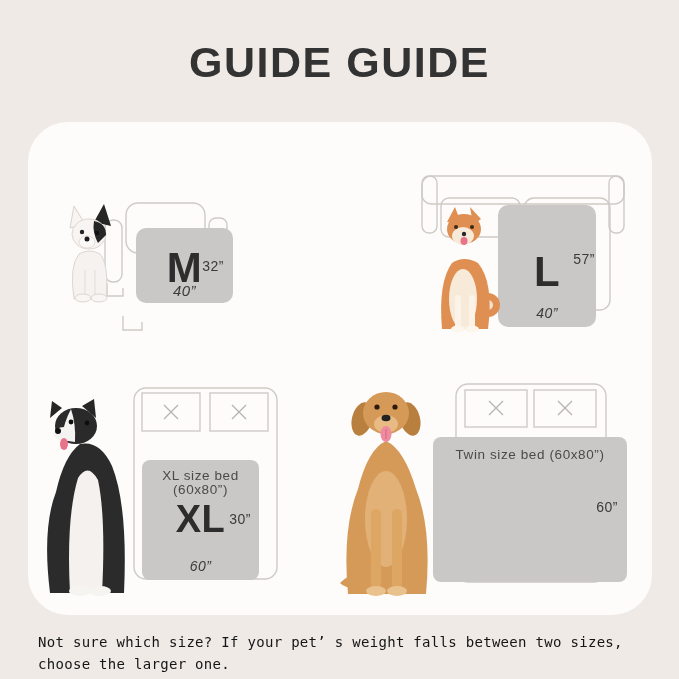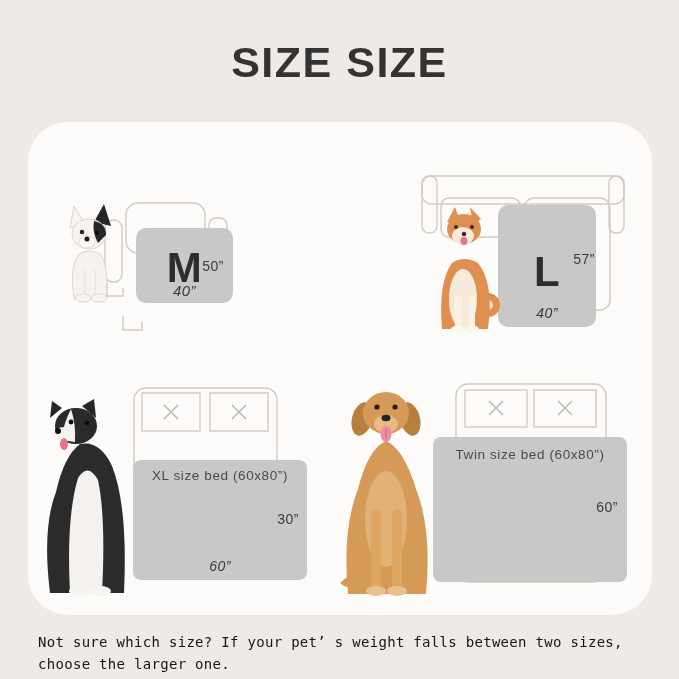--- a/index.html
+++ b/index.html
@@ -50,35 +50,35 @@
   .note{
     position:absolute;left:38px;top:631px;width:620px;
     font-family:"DejaVu Sans Mono",monospace;
     font-size:14px;line-height:22px;color:#151515;letter-spacing:0.3px;
     white-space:pre;
   }
 </style>
 </head>
 <body>
 
-<div class="title">SIZE SIZE</div>
+<div class="title">GUIDE GUIDE</div>
 
 <div class="card"></div>
 
 <svg class="art" style="left:100px;top:195px;" width="140" height="150" viewBox="0 0 140 150">
   <rect class="outline" x="26" y="8" width="79" height="50" rx="12"></rect>
   <rect class="outline" x="5" y="25" width="17" height="62" rx="8"></rect>
   <rect class="outline" x="109" y="23" width="18" height="22" rx="7"></rect>
   <path class="outline" d="M7,88 V101 H23 V93"></path>
   <path class="outline" d="M23,121 V135 H42 V127"></path>
 </svg>
 
 <div class="blanket r10" style="left:136px;top:228px;width:97px;height:75px;">
   <div class="big" style="top:19px;font-size:42px;">M</div>
-  <div class="dim" style="top:31px;right:9px;">50”</div>
+  <div class="dim" style="top:31px;right:9px;">32”</div>
   <div class="dim bottom" style="bottom:5px;font-size:15px;">40”</div>
 </div>
 
 <svg class="art" style="left:57px;top:202px;" width="66" height="100" viewBox="0 0 66 100">
   <polygon points="13,26 17,4 28,22" fill="#f7f4f1" stroke="#d9d3cd" stroke-width="1"></polygon>
   <polygon points="37,20 47,2 54,24" fill="#262626"></polygon>
   <path d="M17,97 Q12,64 22,52 Q32,46 43,52 Q52,62 49,97 Z" fill="#f5f2ef" stroke="#ddd7d1" stroke-width="1"></path>
   <path d="M28,68 V95 M38,68 V95" stroke="#e3ddd7" fill="none"></path>
   <ellipse cx="26" cy="96" rx="8" ry="4" fill="#f8f5f2" stroke="#ddd7d1" stroke-width="1"></ellipse>
   <ellipse cx="42" cy="96" rx="8" ry="4" fill="#f8f5f2" stroke="#ddd7d1" stroke-width="1"></ellipse>
@@ -124,22 +124,23 @@
 </svg>
 
 <svg class="art" style="left:133px;top:387px;" width="145" height="195" viewBox="0 0 145 195">
   <rect class="outline-fill" x="1" y="1" width="143" height="191" rx="12"></rect>
   <rect class="outline" x="9" y="6" width="58" height="38"></rect>
   <path class="pillow-x" d="M31,18 L45,32 M45,18 L31,32"></path>
   <rect class="outline" x="77" y="6" width="58" height="38"></rect>
   <path class="pillow-x" d="M99,18 L113,32 M113,18 L99,32"></path>
 </svg>
 
-<div class="blanket r8" style="left:133px;top:460px;width:174px;height:120px;">
+<div class="blanket r8" style="left:142px;top:460px;width:117px;height:120px;">
   <div class="caption" style="top:9px;">XL size bed (60x80”)</div>
+  <div class="big" style="top:40px;font-size:38px;">XL</div>
   <div class="dim" style="top:52px;right:8px;">30”</div>
   <div class="dim bottom" style="bottom:7px;">60”</div>
 </div>
 
 <svg class="art" style="left:38px;top:396px;" width="102" height="200" viewBox="0 0 102 200">
   <path d="M12,197 Q4,132 18,96 Q26,60 42,48 Q62,44 74,70 Q90,110 86,197 Z" fill="#2b2b2b"></path>
   <path d="M32,197 Q28,122 40,82 Q50,66 60,84 Q68,122 64,197 Z" fill="#f4f1ee"></path>
   <ellipse cx="42" cy="195" rx="11" ry="5" fill="#f6f4f1"></ellipse>
   <ellipse cx="62" cy="195" rx="11" ry="5" fill="#f6f4f1"></ellipse>
   <polygon points="44,10 56,3 58,22" fill="#262626"></polygon>

